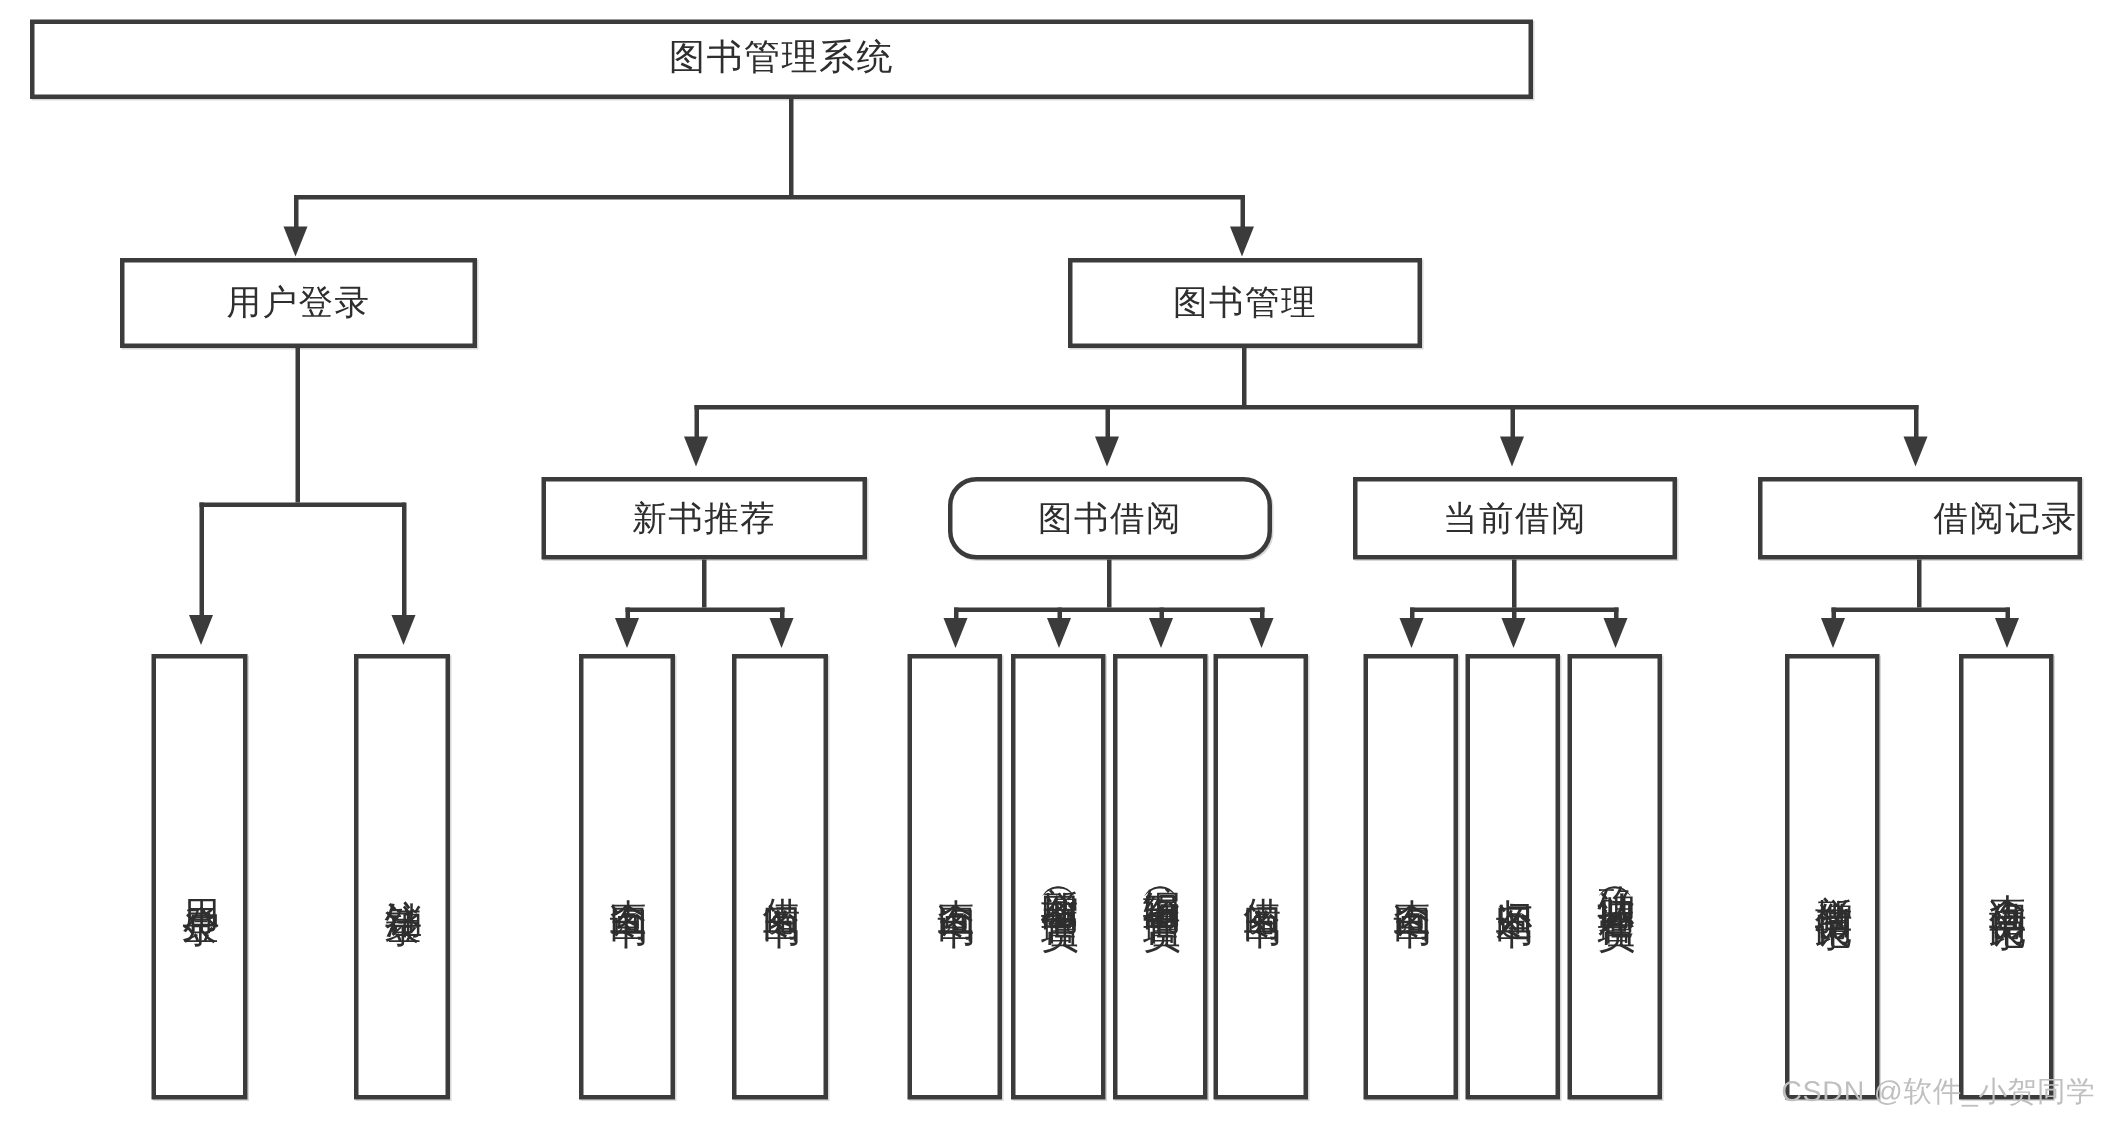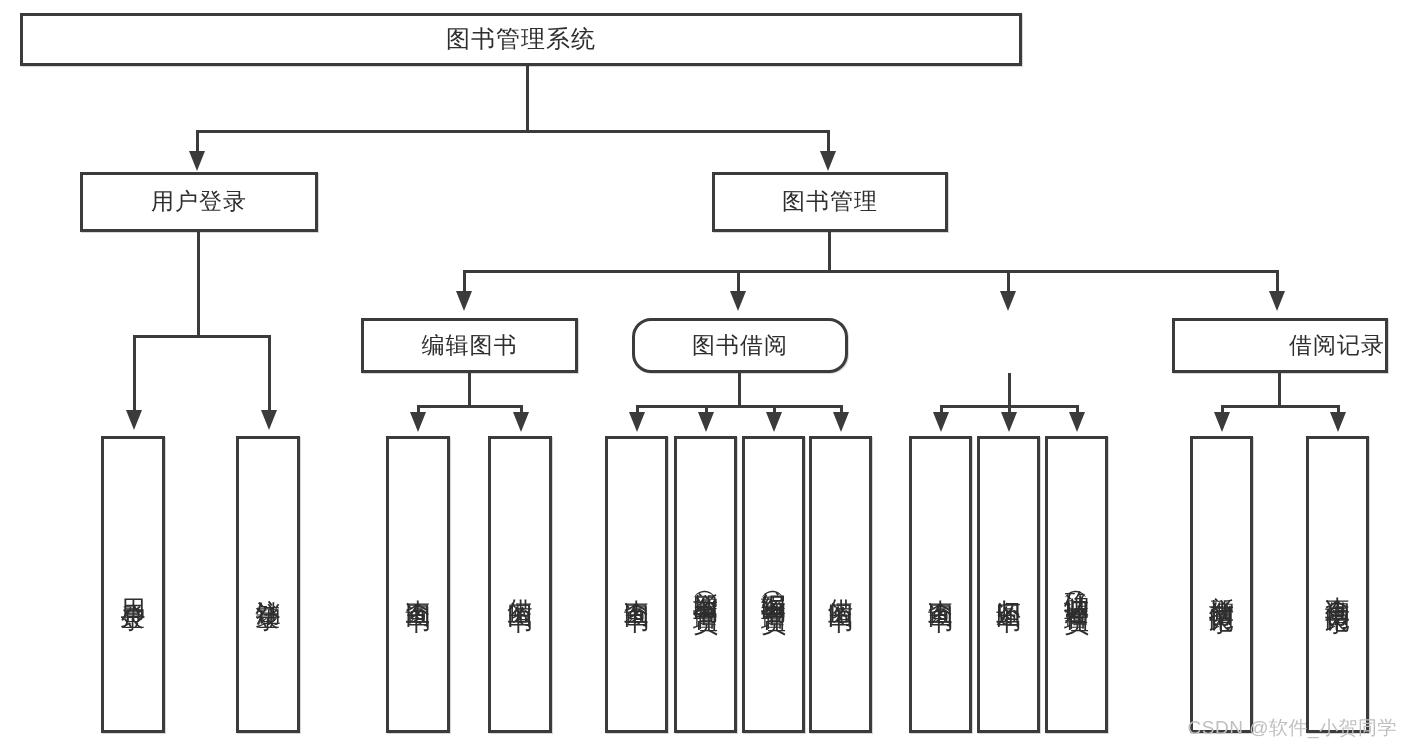--- a/index.html
+++ b/index.html
@@ -125,24 +125,27 @@
   <div class="vline" style="left:463px; top:270px; height:24px;"></div>
   <div class="arrow" style="left:456px; top:291px;"></div>
   <div class="vline" style="left:737px; top:270px; height:24px;"></div>
   <div class="arrow" style="left:730px; top:291px;"></div>
   <div class="vline" style="left:1007px; top:270px; height:24px;"></div>
   <div class="arrow" style="left:1000px; top:291px;"></div>
   <div class="vline" style="left:1276px; top:270px; height:24px;"></div>
   <div class="arrow" style="left:1269px; top:291px;"></div>
 
   <div class="node horiz" style="left:361px; top:318px; width:217px; height:55px;">
-    <span class="label">编辑图书</span>
+    <span class="label">新书推荐</span>
   </div>
   <div class="node horiz" style="left:632px; top:318px; width:216px; height:55px;border-radius:19px;">
     <span class="label">图书借阅</span>
+  </div>
+  <div class="node horiz" style="left:902px; top:318px; width:216px; height:55px;">
+    <span class="label">当前借阅</span>
   </div>
   <div class="node horiz" style="left:1172px; top:318px; width:216px; height:55px;justify-content:flex-end;">
     <span class="label">借阅记录</span>
   </div>
 
   <div class="vline" style="left:468px; top:373px; width:3px; height:32px;"></div>
   <div class="hline" style="left:417px; top:405px; width:106px;"></div>
   <div class="vline" style="left:417px; top:405px; height:9px;"></div>
   <div class="arrow" style="left:410px; top:412px;"></div>
   <div class="vline" style="left:520px; top:405px; height:9px;"></div>

